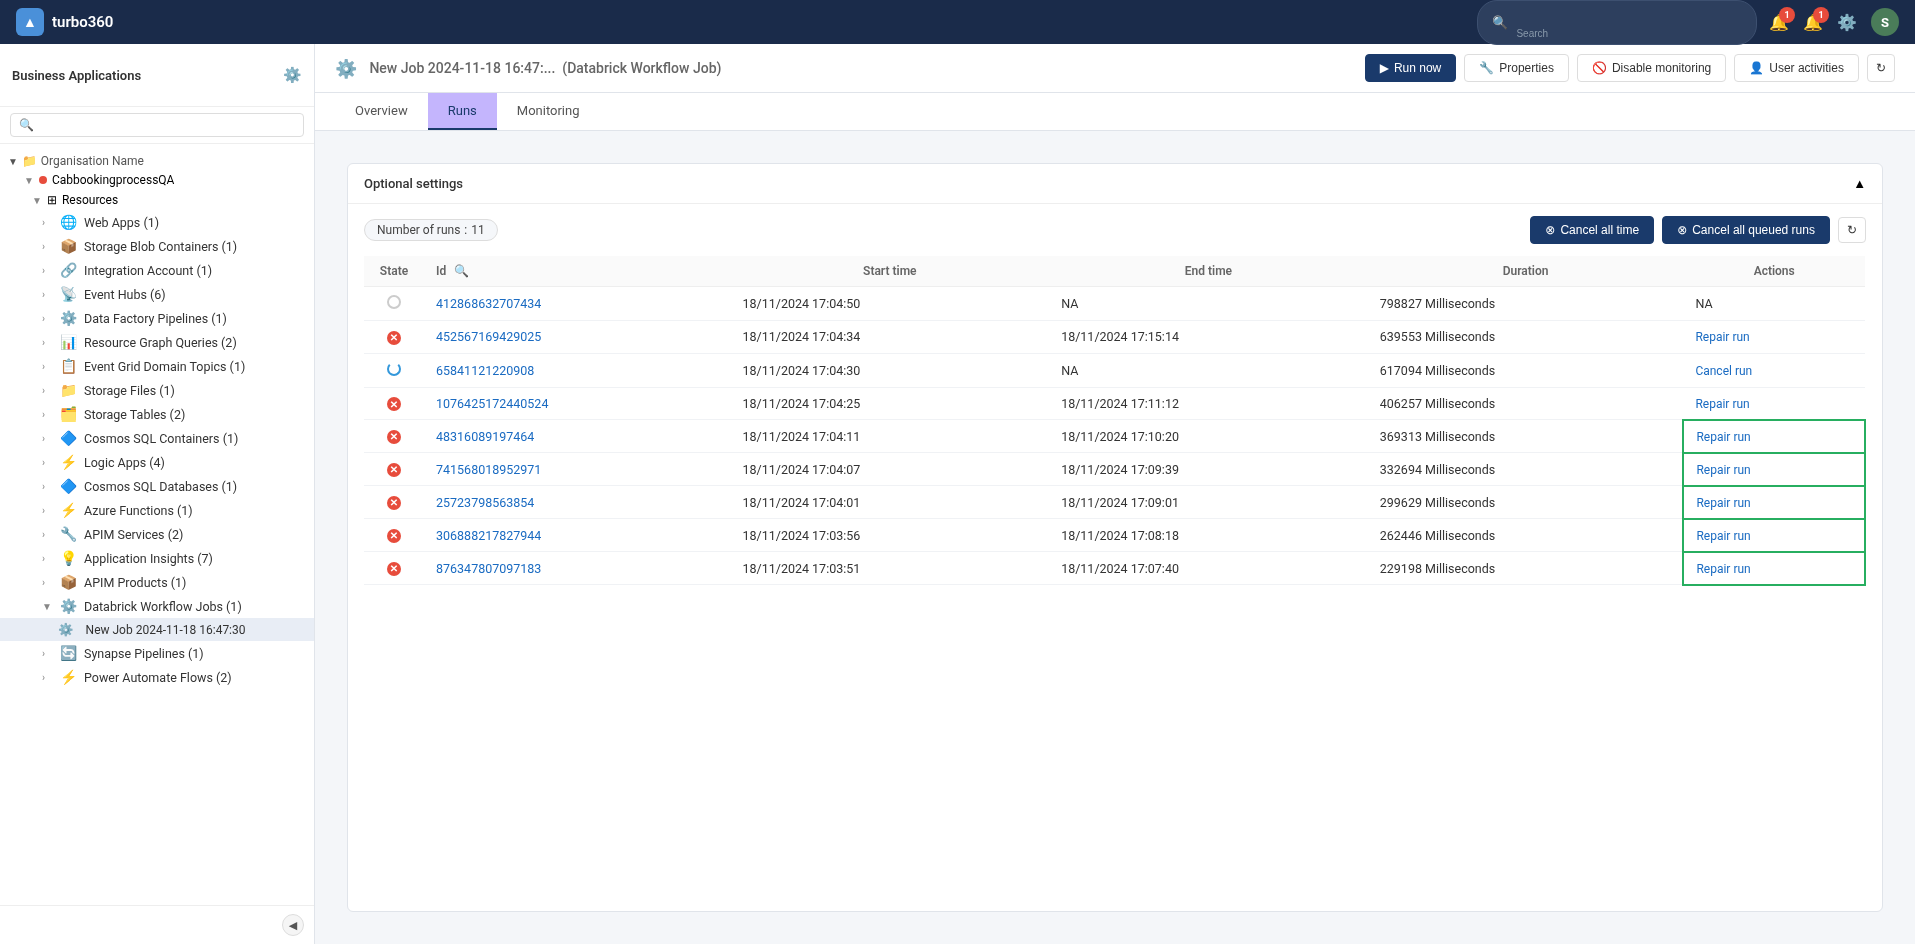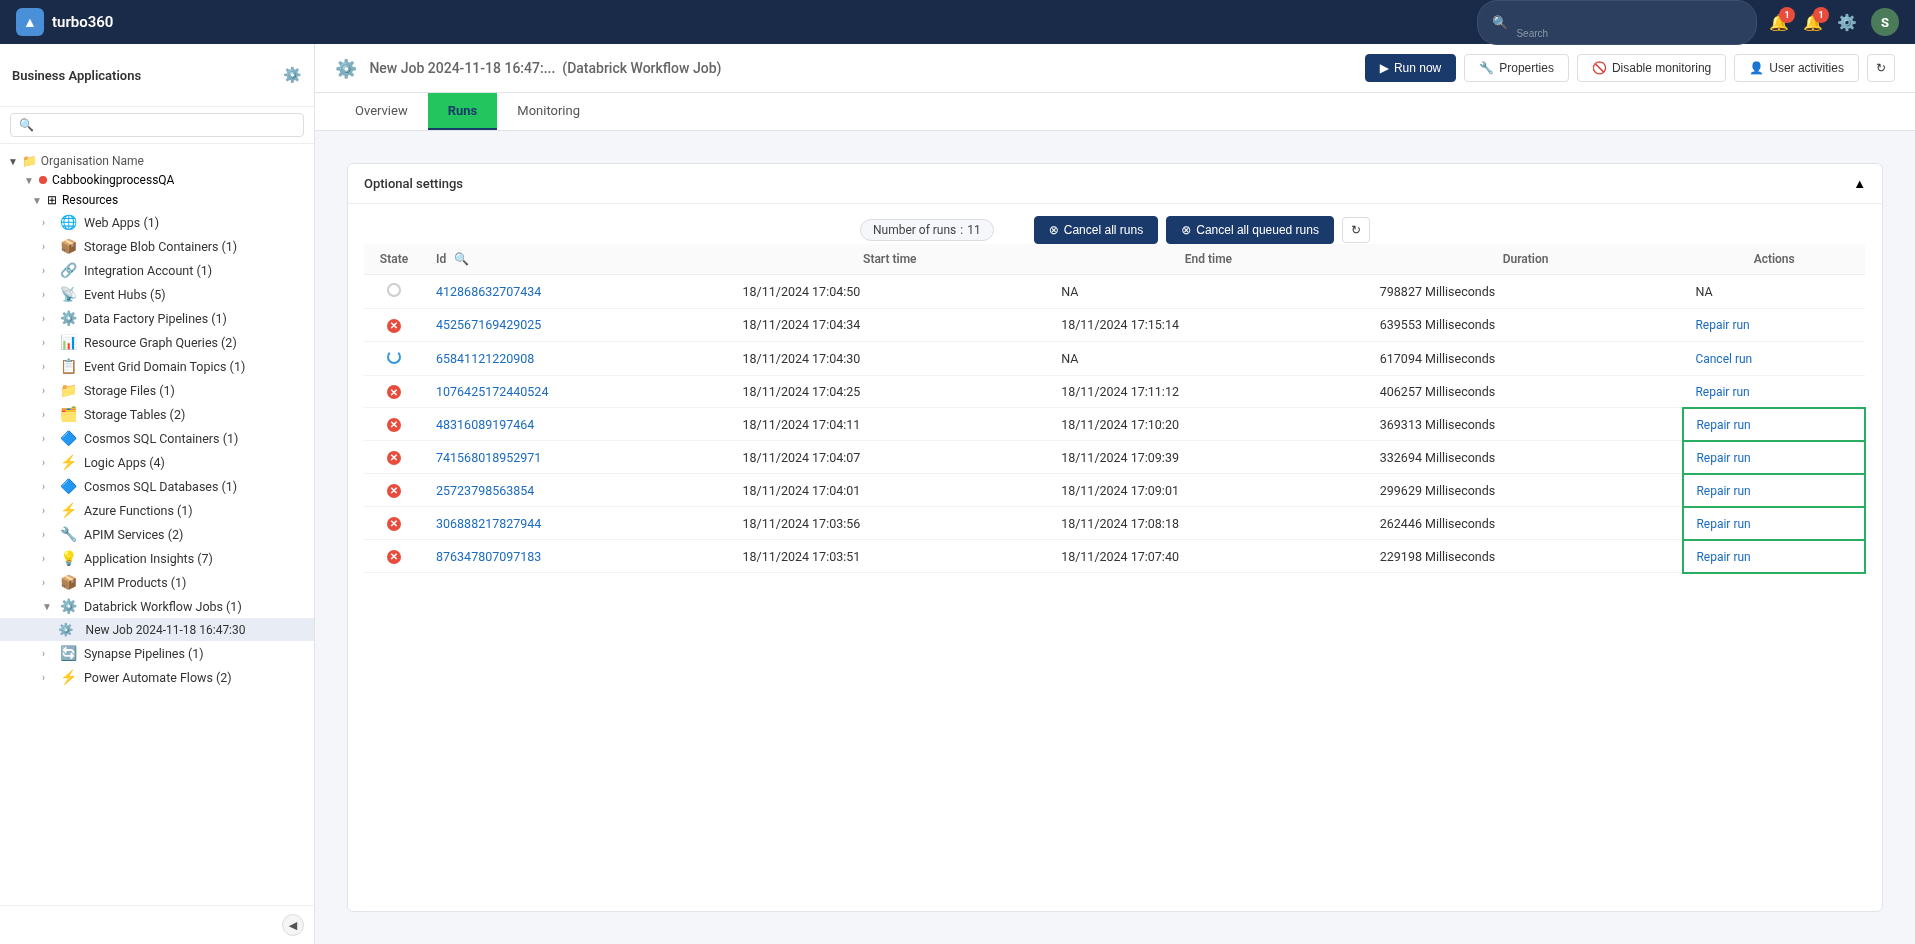--- a/index.html
+++ b/index.html
@@ -171,22 +171,22 @@
     .tab {
       padding: 10px 20px;
       font-size: 13px;
       cursor: pointer;
       color: #555;
       border-bottom: 2px solid transparent;
     }
     .tab.active {
       color: #1a3a6b;
       border-bottom: 2px solid #1a3a6b;
-      font-weight: 700;
-      background: #22c55e;
+      font-weight: 400;
+      background: #c4b5fd;
     }
 
     
     .panel {
       margin: 16px;
       background: white;
       border-radius: 6px;
       border: 1px solid #e0e4ea;
       flex: 1;
       overflow: hidden;
@@ -205,22 +205,22 @@
     .runs-badge {
       background: #f5f7fa;
       border: 1px solid #ddd;
       border-radius: 16px;
       padding: 3px 12px;
       font-size: 12px;
       color: #444;
       display: inline-flex; align-items: center; gap: 4px;
     }
     .runs-row {
-      display: flex; align-items: center; justify-content: center;
-      margin-bottom: 0;
+      display: flex; align-items: center; justify-content: space-between;
+      margin-bottom: 12px;
       gap: 40px;
     }
     .action-btns { display: flex; gap: 8px; align-items: center; }
 
     
     .data-table { width: 100%; border-collapse: collapse; }
     .data-table th {
       text-align: center; padding: 8px 12px;
       font-size: 12px; font-weight: 600; color: #666;
       border-bottom: 1px solid #eee;
@@ -327,21 +327,21 @@
             <span class="item-label">Storage Blob Containers (1)</span>
           </div>
           <div class="tree-item" style="padding-left: 42px;">
             <span class="chevron">›</span>
             <span class="item-icon">🔗</span>
             <span class="item-label">Integration Account (1)</span>
           </div>
           <div class="tree-item" style="padding-left: 42px;">
             <span class="chevron">›</span>
             <span class="item-icon">📡</span>
-            <span class="item-label">Event Hubs (5)</span>
+            <span class="item-label">Event Hubs (6)</span>
           </div>
           <div class="tree-item" style="padding-left: 42px;">
             <span class="chevron">›</span>
             <span class="item-icon">⚙️</span>
             <span class="item-label">Data Factory Pipelines (1)</span>
           </div>
           <div class="tree-item" style="padding-left: 42px;">
             <span class="chevron">›</span>
             <span class="item-icon">📊</span>
             <span class="item-label">Resource Graph Queries (2)</span>
@@ -468,21 +468,21 @@
         <div class="panel-body">
           <div class="runs-row">
             <span class="runs-badge">
               <span>Number of runs</span>
               <span> : </span>
               <span>11</span>
             </span>
             <div class="action-btns">
               <button class="btn btn-primary">
                 <span>⊗</span>
-                <span>Cancel all runs</span>
+                <span>Cancel all time</span>
               </button>
               <button class="btn btn-primary">
                 <span>⊗</span>
                 <span>Cancel all queued runs</span>
               </button>
               <button class="btn" style="padding:5px 8px">
                 <span>↻</span>
               </button>
             </div>
           </div>

